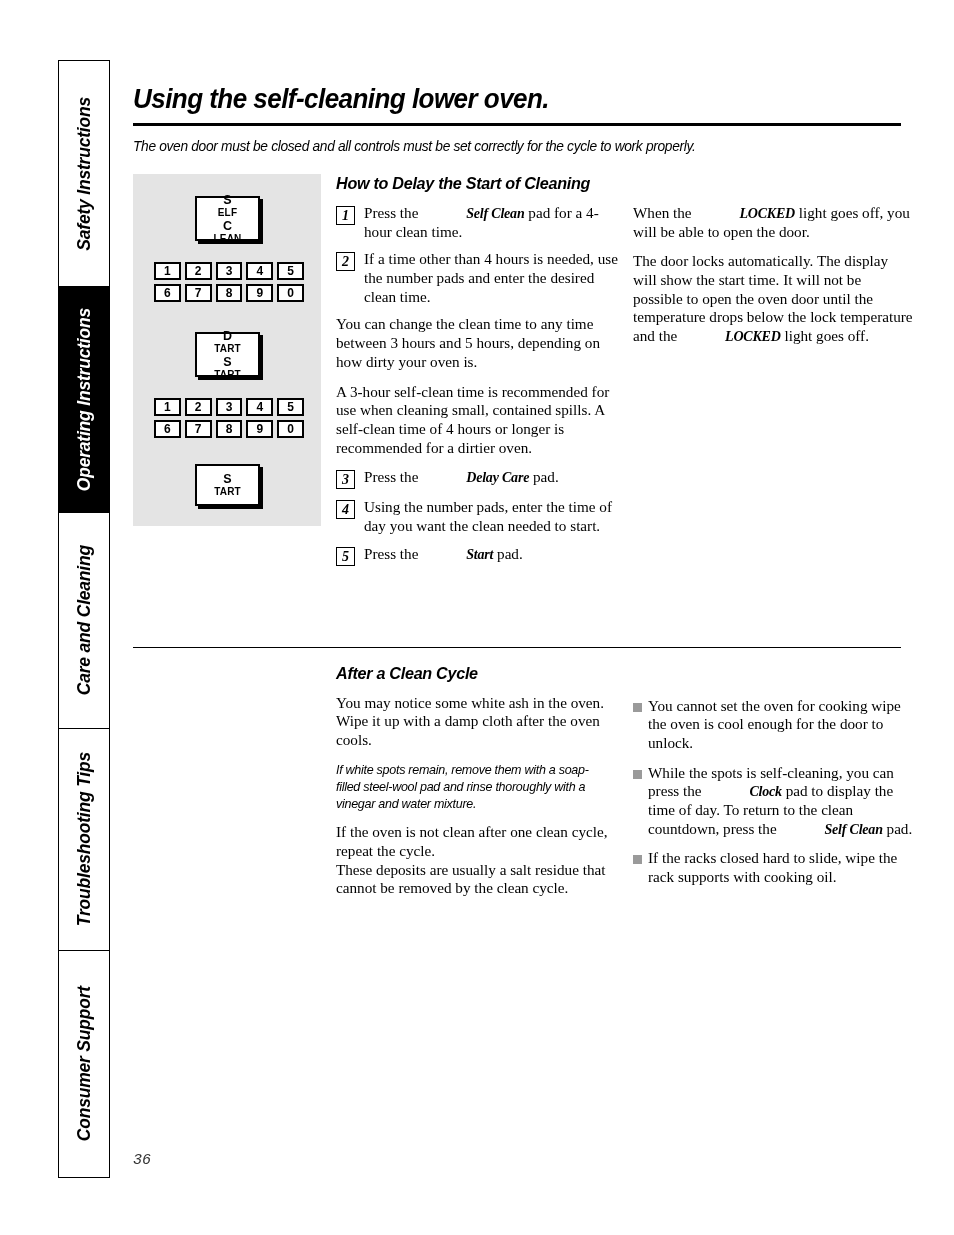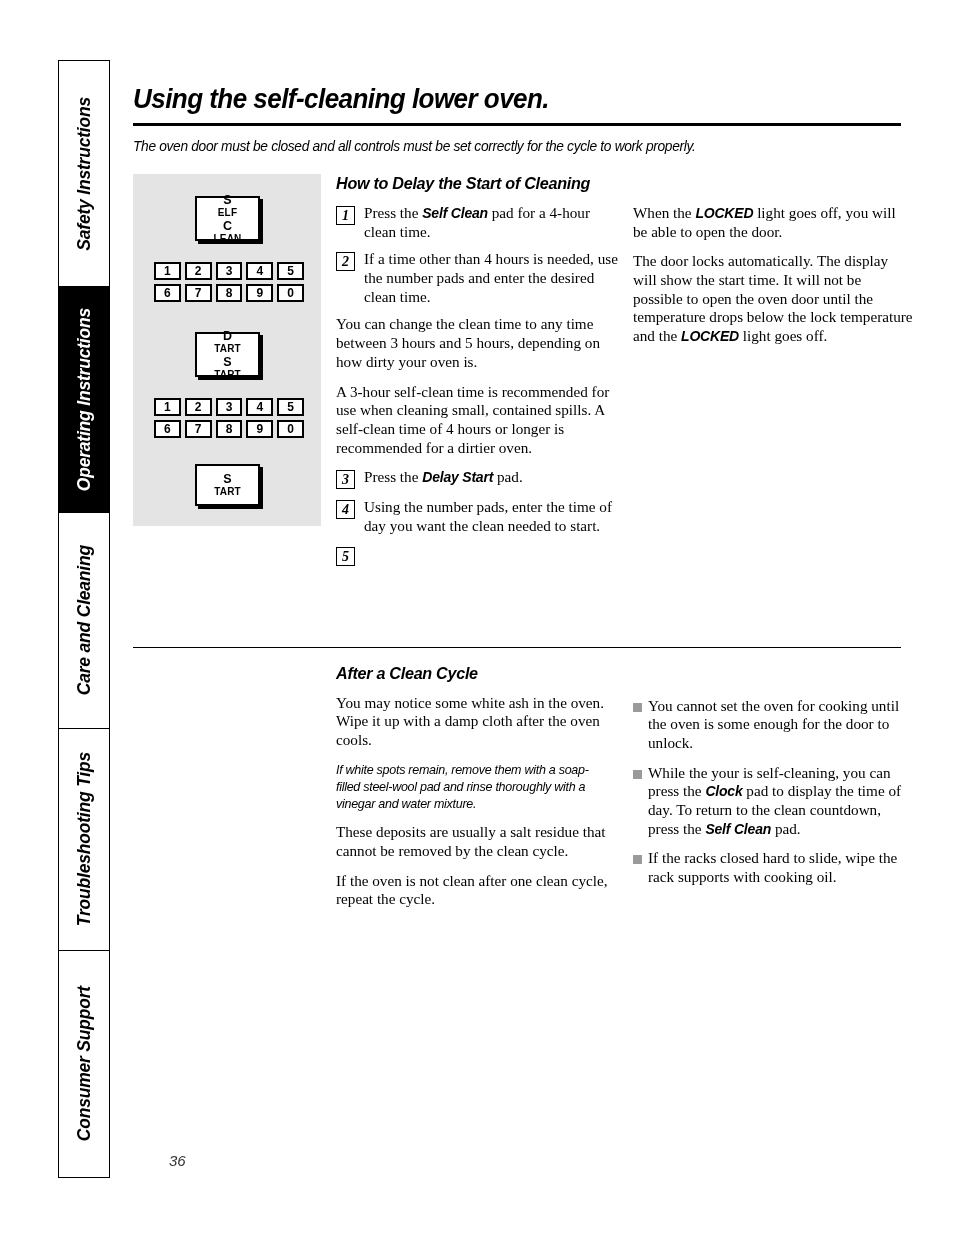--- a/index.html
+++ b/index.html
@@ -192,25 +192,26 @@
     font-family: "Liberation Sans", sans-serif;
     font-style: italic;
     font-size: 13.2px;
     line-height: 1.3;
     letter-spacing: -0.3px;
     margin: 0 0 11px 0;
     transform: scaleX(0.95);
     transform-origin: left center;
   }
   b.padname {
-    font-family: Liberation Sans, sans-serif;
+    font-family: Liberation Serif, serif;
     font-weight: bold;
     font-style: italic;
     font-size: 14px;
     letter-spacing: -0.2px;
+    margin-left: 44px;
   }
 
   
   .step {
     display: flex;
     align-items: flex-start;
     margin-bottom: 9px;
   }
   .step-num {
     flex: none;
@@ -260,25 +261,24 @@
     border-bottom: 1.6px solid #000;
     width: 768px;
     margin-top: 72px;
   }
 
   
   #page-number {
     position: absolute;
     left: 133px;
     top: 1152px;
-    font-family: Liberation Sans, sans-serif;
+    font-family: Liberation Mono, monospace;
     font-style: italic;
     font-size: 15px;
     color: #333;
-    margin-left: 36px;
   }
 </style>
 </head>
 <body>
 
 <div id="sidebar">
   <div class="tab" style="flex:0 0 226px;">
     <span class="tab-label">Safety Instructions</span>
   </div>
   <div class="tab active" style="flex:0 0 226px;">
@@ -394,30 +394,31 @@
         <div class="step">
           <div class="step-num">2</div>
           <div class="step-text">If a time other than 4 hours is needed, use the number pads and enter the desired clean time.</div>
         </div>
 
         <p class="body">You can change the clean time to any time between 3 hours and 5 hours, depending on how dirty your oven is.</p>
         <p class="body">A 3-hour self-clean time is recommended for use when cleaning small, contained spills. A self-clean time of 4 hours or longer is recommended for a dirtier oven.</p>
 
         <div class="step">
           <div class="step-num">3</div>
-          <div class="step-text"><span>Press the </span><b class="padname">Delay Start</b><span> pad.</span></div>
+          <div class="step-text"><span>Press the </span><b class="padname">Delay Care</b><span> pad.</span></div>
         </div>
 
         <div class="step">
           <div class="step-num">4</div>
           <div class="step-text">Using the number pads, enter the time of day you want the clean needed to start.</div>
         </div>
 
         <div class="step">
           <div class="step-num">5</div>
+          <div class="step-text"><span>Press the </span><b class="padname">Start</b><span> pad.</span></div>
         </div>
       </div>
 
       <div class="col-right" style="padding-top:30px;">
         <p class="body"><span>When the </span><b class="padname">LOCKED</b><span> light goes off, you will be able to open the door.</span></p>
         <p class="body"><span>The door locks automatically. The display will show the start time. It will not be possible to open the oven door until the temperature drops below the lock temperature and the </span><b class="padname">LOCKED</b><span> light goes off.</span></p>
       </div>
 
     </div>
   </div>
@@ -425,32 +426,32 @@
   <div id="section-rule"></div>
 
   <div class="section" style="margin-top:16px;">
     <div class="cols">
       <div class="col-art"></div>
 
       <div class="col-mid">
         <h2 class="subhead">After a Clean Cycle</h2>
         <p class="body">You may notice some white ash in the oven. Wipe it up with a damp cloth after the oven cools.</p>
         <p class="note">If white spots remain, remove them with a soap-filled steel-wool pad and rinse thoroughly with a vinegar and water mixture.</p>
+        <p class="body last">If the oven is not clean after one clean cycle, repeat the cycle.</p>
         <p class="body">These deposits are usually a salt residue that cannot be removed by the clean cycle.</p>
-        <p class="body last">If the oven is not clean after one clean cycle, repeat the cycle.</p>
       </div>
 
       <div class="col-right" style="padding-top:33px;">
         <div class="bullet">
           <div class="bullet-sq"></div>
-          <div class="bullet-text">You cannot set the oven for cooking until the oven is some enough for the door to unlock.</div>
+          <div class="bullet-text">You cannot set the oven for cooking wipe the oven is cool enough for the door to unlock.</div>
         </div>
         <div class="bullet">
           <div class="bullet-sq"></div>
-          <div class="bullet-text"><span>While the your is self-cleaning, you can press the </span><b class="padname">Clock</b><span> pad to display the time of day. To return to the clean countdown, press the </span><b class="padname">Self Clean</b><span> pad.</span></div>
+          <div class="bullet-text"><span>While the spots is self-cleaning, you can press the </span><b class="padname">Clock</b><span> pad to display the time of day. To return to the clean countdown, press the </span><b class="padname">Self Clean</b><span> pad.</span></div>
         </div>
         <div class="bullet">
           <div class="bullet-sq"></div>
           <div class="bullet-text">If the racks closed hard to slide, wipe the rack supports with cooking oil.</div>
         </div>
       </div>
     </div>
   </div>
 
 </div>

